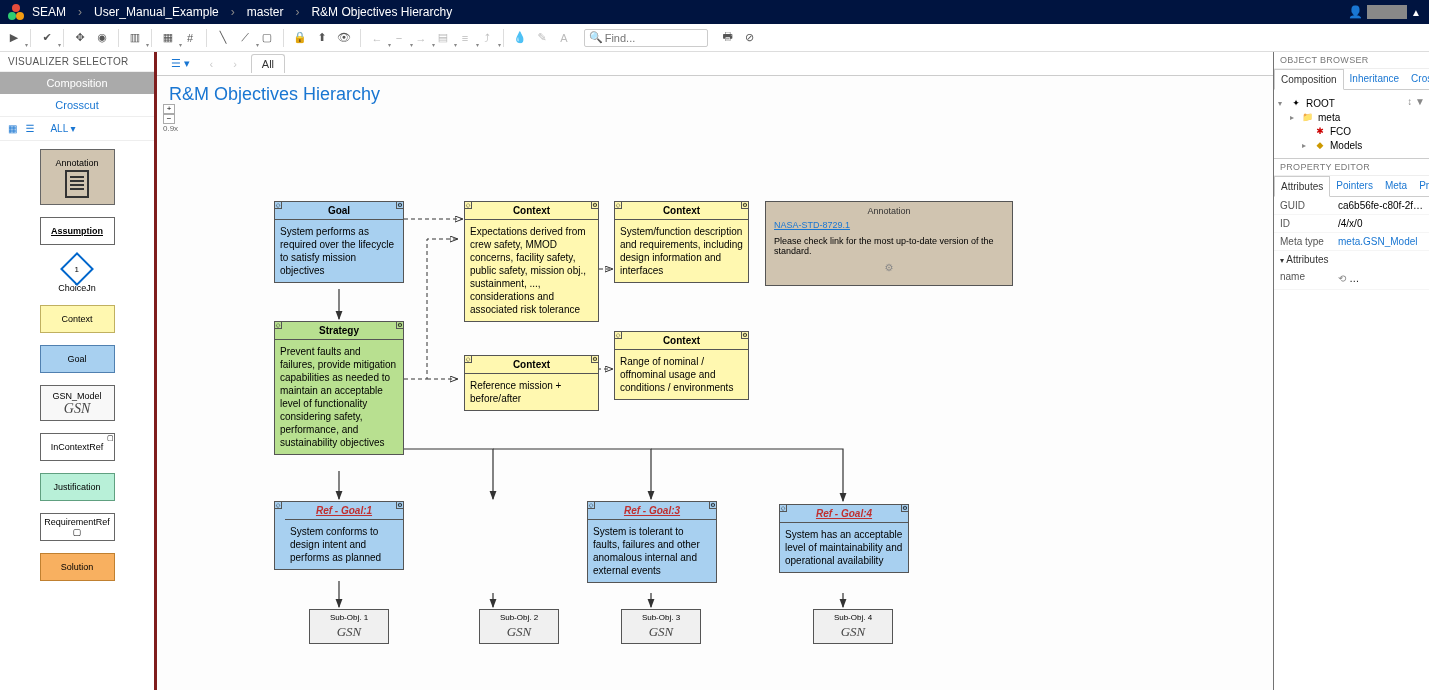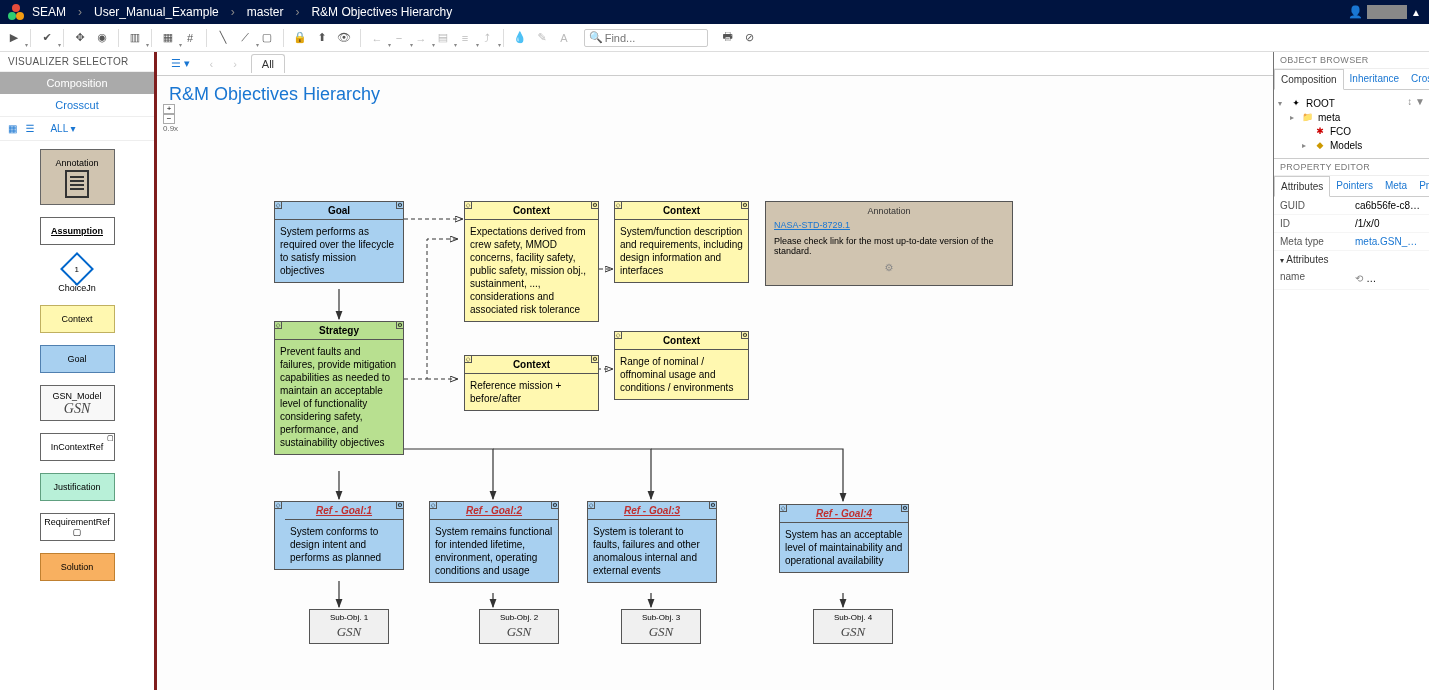--- a/index.html
+++ b/index.html
@@ -93,21 +93,21 @@
 .right-panel .rp-tab.active { border: 1px solid #ccc; border-bottom: 1px solid #fff; background: #fff; margin-bottom: -1px; color: #333; }
 .right-panel .tree { padding: 6px 4px; flex: 0 0 auto; }
 .right-panel .tree-controls { float: right; color: #888; cursor: pointer; font-size: 10px; }
 .right-panel .tree-row { display: flex; align-items: center; gap: 4px; padding: 1px 0; cursor: pointer; }
 .right-panel .tree-row .toggle { width: 8px; color: #888; font-size: 8px; }
 .right-panel .tree-row .ticon { width: 12px; height: 12px; display: inline-flex; align-items: center; justify-content: center; font-size: 9px; }
 .right-panel .indent-1 { margin-left: 12px; }
 .right-panel .indent-2 { margin-left: 24px; }
 
 .right-panel .prop-editor { margin-top: auto; border-top: 1px solid #ccc; display: flex; flex-direction: column; flex: 1; min-height: 0; }
-.right-panel .prop-row { display: flex; border-bottom: 1px solid #f5f5f5; gap: 17px; }
+.right-panel .prop-row { display: flex; border-bottom: 1px solid #f5f5f5; }
 .right-panel .prop-label { width: 60px; padding: 3px 6px; color: #555; font-size: 10px; }
 .right-panel .prop-value { flex: 1; padding: 3px 4px; font-size: 10px; overflow: hidden; white-space: nowrap; text-overflow: ellipsis; }
 .right-panel .prop-value.link { color: #1976d2; }
 .right-panel .prop-value input { width: 100%; border: 1px solid #ccc; font-size: 10px; padding: 1px 2px; }
 .right-panel .attr-header { padding: 3px 6px; cursor: pointer; color: #333; }
 .right-panel .attr-header::before { content: '▾ '; font-size: 8px; }
 .right-panel .prop-spacer { flex: 1; }
 </style>
 </head>
 <body>
@@ -302,26 +302,20 @@
         <span class="ann-link">NASA-STD-8729.1</span>
         <div style="margin-top:6px;">Please check link for the most up-to-date version of the standard.</div>
         <div class="ann-gear">⚙</div>
       </div>
 
       <div class="node node-refgoal" style="top:392px; left:117px;padding-left:10px;">
         <div class="corner-icon ci-tl">◇</div>
           <div class="corner-icon ci-tr">⚙</div>
         <div class="node-header">Ref - Goal:1</div>
         <div class="node-body">System conforms to design intent and performs as planned</div>
-      </div>
-      <div class="node node-refgoal" style="top:392px; left:272px;">
-        <div class="corner-icon ci-tl">◇</div>
-          <div class="corner-icon ci-tr">⚙</div>
-        <div class="node-header">Ref - Goal:2</div>
-        <div class="node-body">System remains functional for intended lifetime, environment, operating conditions and usage</div>
       </div>
       <div class="node node-refgoal" style="top:392px; left:430px;">
         <div class="corner-icon ci-tl">◇</div>
           <div class="corner-icon ci-tr">⚙</div>
         <div class="node-header">Ref - Goal:3</div>
         <div class="node-body">System is tolerant to faults, failures and other anomalous internal and external events</div>
       </div>
       <div class="node node-refgoal" style="top:395px; left:622px;">
         <div class="corner-icon ci-tl">◇</div>
           <div class="corner-icon ci-tr">⚙</div>
@@ -387,21 +381,21 @@
         <div class="rp-tab">Pointers</div>
         <div class="rp-tab">Meta</div>
         <div class="rp-tab">Preferences</div>
       </div>
       <div class="prop-row">
         <div class="prop-label">GUID</div>
         <div class="prop-value">ca6b56fe-c80f-2fa6...</div>
       </div>
       <div class="prop-row">
         <div class="prop-label">ID</div>
-        <div class="prop-value">/1/x/0</div>
+        <div class="prop-value">/4/x/0</div>
       </div>
       <div class="prop-row">
         <div class="prop-label">Meta type</div>
         <div class="prop-value link">meta.GSN_Model</div>
       </div>
       <div class="attr-header">Attributes</div>
       <div class="prop-row">
         <div class="prop-label">name</div>
         <div class="prop-value"><span style="color:#888;">⟲</span> <input type="text" value="R&amp;M Objectives Hier" style=""></div>
       </div>

